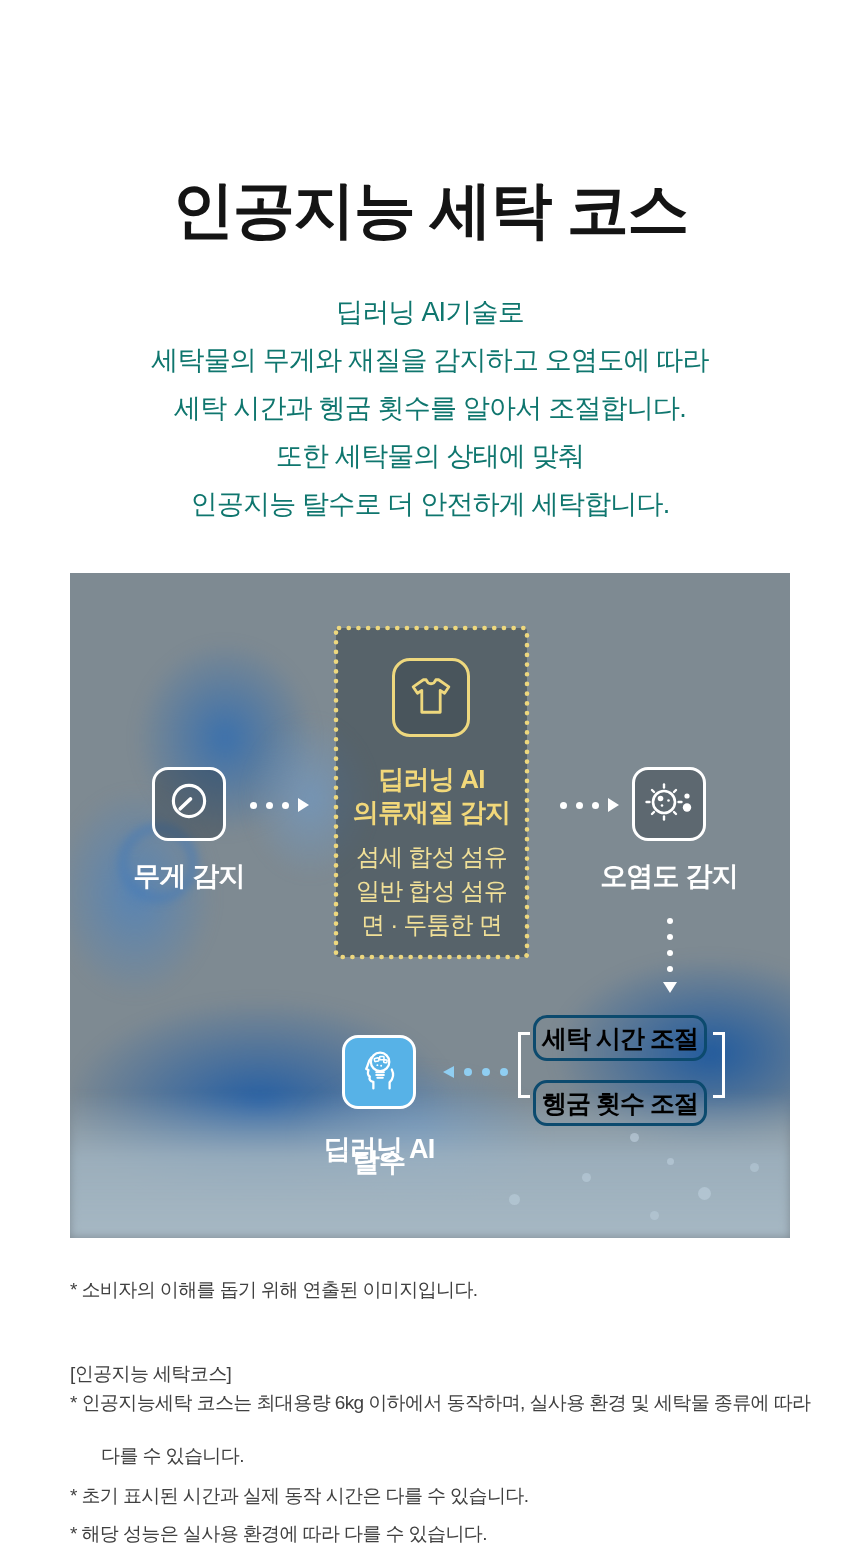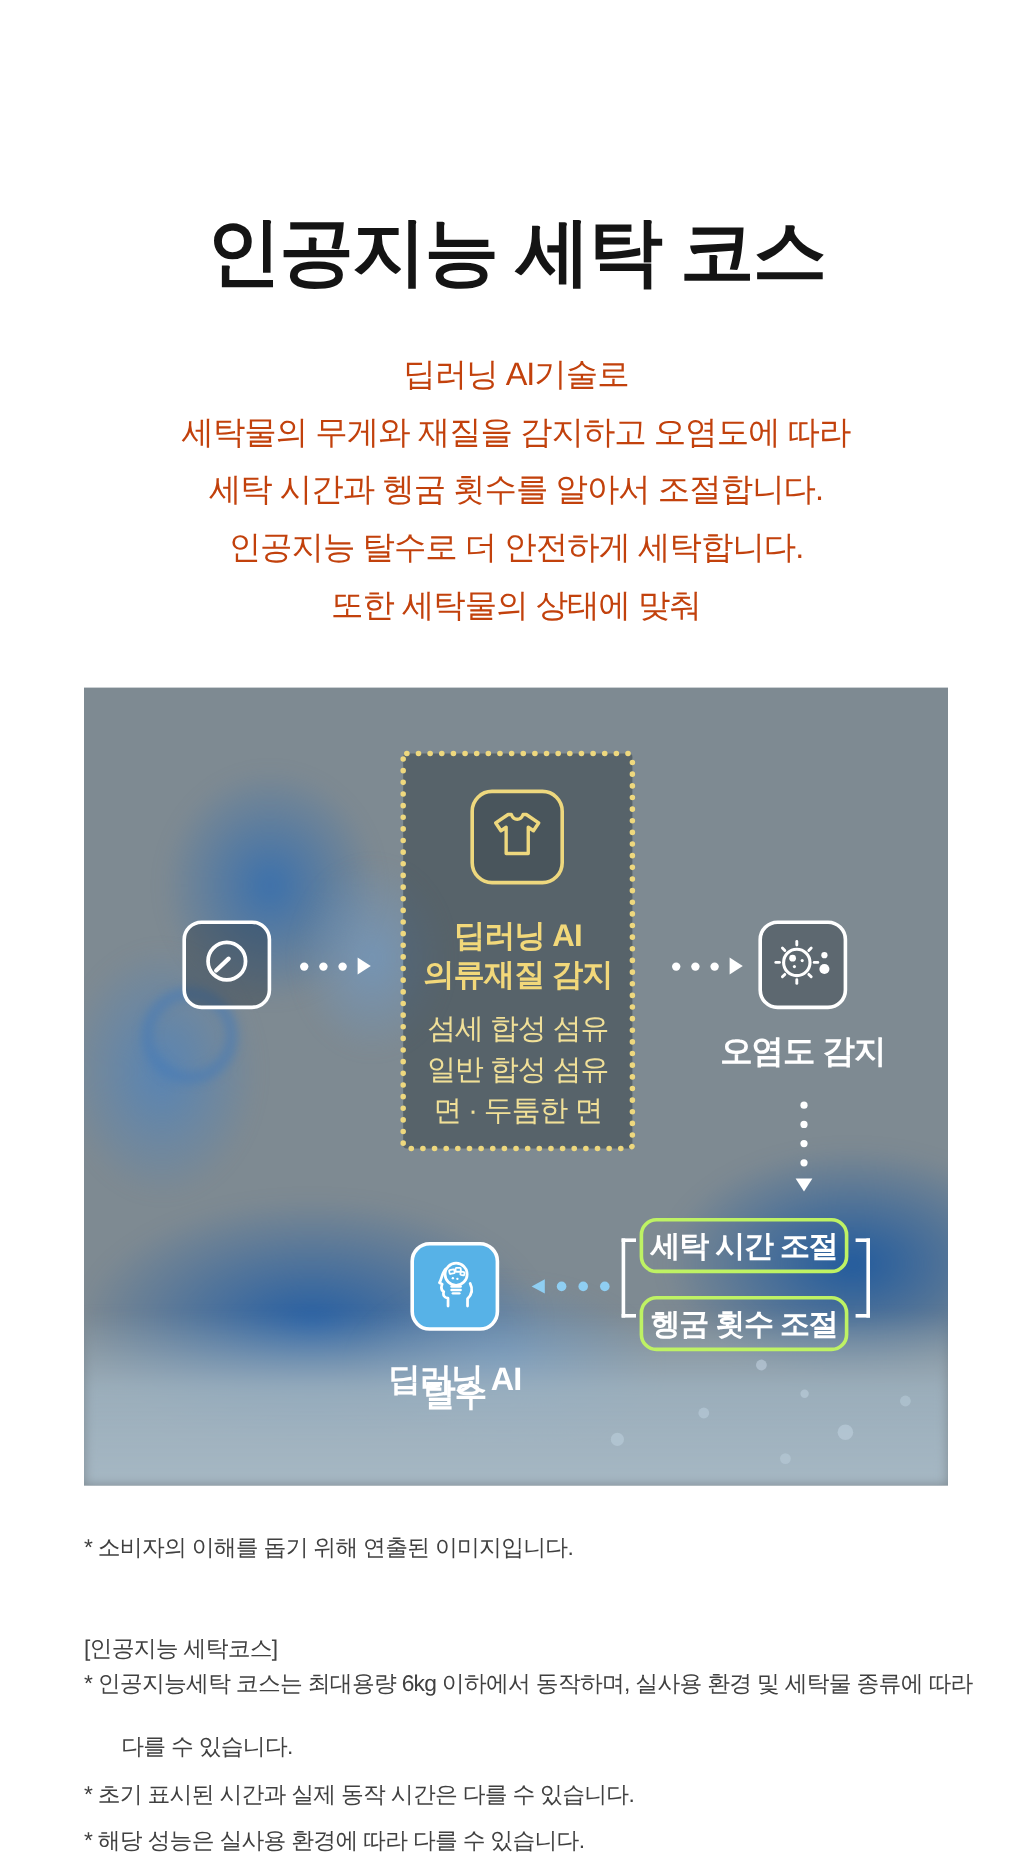--- a/index.html
+++ b/index.html
@@ -13,21 +13,21 @@
   
   .main-title {
     position:absolute; left:0; top:168px; width:860px;
     text-align:center; font-size:62px; font-weight:800; color:#141414;
     letter-spacing:-1.5px;
   }
   .description {
     position:absolute; left:0; top:288px; width:860px; text-align:center;
   }
   .description .line {
-    font-size:27px; line-height:48px; color:#c2410c; letter-spacing:-0.8px;
+    font-size:27px; line-height:48px; color:#0f766e; letter-spacing:-0.8px;
   }
 
   
   .diagram {
     position:absolute; left:70px; top:573px; width:720px; height:665px;
     background:#7e8a92; overflow:hidden;
   }
   .blob { position:absolute; border-radius:50%; filter:blur(7px); }
   .splash-a { left:30px; top:30px; width:250px; height:270px;
     background:radial-gradient(closest-side, rgba(48,108,176,0.85), rgba(48,108,176,0) 72%); }
@@ -106,23 +106,23 @@
   .ft-1 { top:137px; } .ft-2 { top:170px; }
   .fabric-item {
     position:absolute; width:197px; text-align:center; color:#f1e098;
     font-size:24px; letter-spacing:-0.8px; white-space:nowrap;
   }
   .fi-0 { top:216px; } .fi-1 { top:250px; } .fi-2 { top:284px; }
 
   
   .adjust-box {
     position:absolute; left:463px; width:174px; height:46px;
-    border:3px solid #bef264; border-radius:14px;
+    border:3px solid #0c4a6e; border-radius:14px;
     display:flex; align-items:center; justify-content:center;
-    color:#ffffff; font-weight:700; font-size:25px; letter-spacing:-1px; white-space:nowrap;
+    color:#000000; font-weight:700; font-size:25px; letter-spacing:-1px; white-space:nowrap;
   }
   .ab-0 { top:442px; } .ab-1 { top:507px; }
   .bracket { position:absolute; top:459px; width:12px; height:66px; }
   .bracket-left  { left:448px; border-left:3px solid #fff; border-top:3px solid #fff; border-bottom:3px solid #fff; }
   .bracket-right { left:643px; border-right:3px solid #fff; border-top:3px solid #fff; border-bottom:3px solid #fff; }
 
   
   .footnote { position:absolute; left:70px; font-size:19px; color:#404040; letter-spacing:-0.6px; white-space:nowrap; }
   .fn-image   { top:1277px; }
   .fn-section { top:1361px; }
@@ -132,22 +132,22 @@
 <body>
 
 <div class="page">
 
   <h1 class="main-title">인공지능 세탁 코스</h1>
 
   <div class="description">
     <div class="line">딥러닝 AI기술로</div>
     <div class="line">세탁물의 무게와 재질을 감지하고 오염도에 따라</div>
     <div class="line">세탁 시간과 헹굼 횟수를 알아서 조절합니다.</div>
+    <div class="line">또한 세탁물의 상태에 맞춰</div>
     <div class="line">인공지능 탈수로 더 안전하게 세탁합니다.</div>
-    <div class="line">또한 세탁물의 상태에 맞춰</div>
   </div>
 
   <div class="diagram">
 
     <div class="blob splash-a"></div>
     <div class="blob splash-b"></div>
     <div class="blob splash-c"></div>
     <div class="splash-ring"></div>
     <div class="blob wave-dark-left"></div>
     <div class="blob wave-dark-right"></div>
@@ -156,20 +156,21 @@
     <div class="bubbles"></div>
 
     <div class="icon-tile tile-weight">
       <span>
         <svg width="50" height="50" viewBox="0 0 48 48" fill="none">
           <circle cx="24" cy="23" r="15" stroke="#ffffff" stroke-width="3"></circle>
           <line x1="25.5" y1="21" x2="15.5" y2="30.5" stroke="#ffffff" stroke-width="3.4" stroke-linecap="round"></line>
         </svg>
       </span>
     </div>
+    <div class="diagram-label label-weight">무게 감지</div>
 
     <div class="h-arrow arrow-1">
       <span class="dot-w"></span>
         <span class="dot-w"></span>
         <span class="dot-w"></span>
         <span class="tri-right"></span>
     </div>
 
     <div class="fabric-box">
       <svg class="frame" width="197" height="335" viewBox="0 0 197 335">

